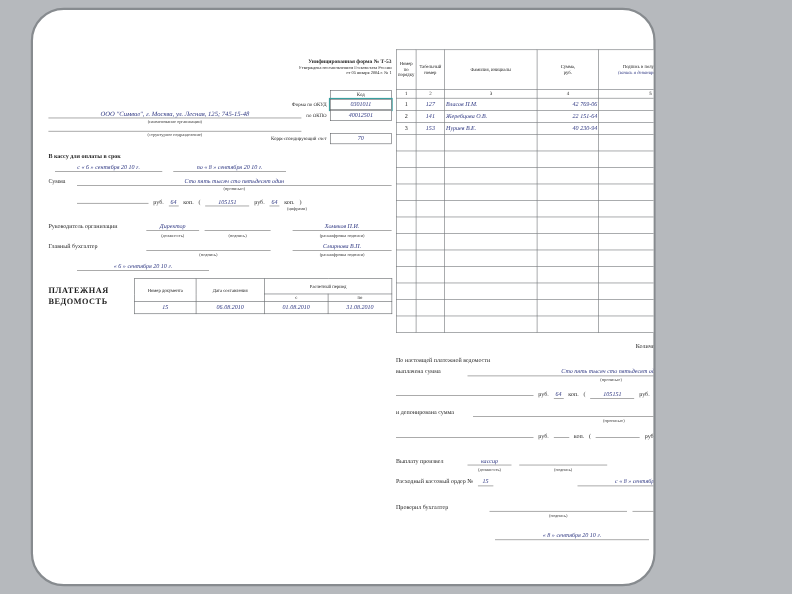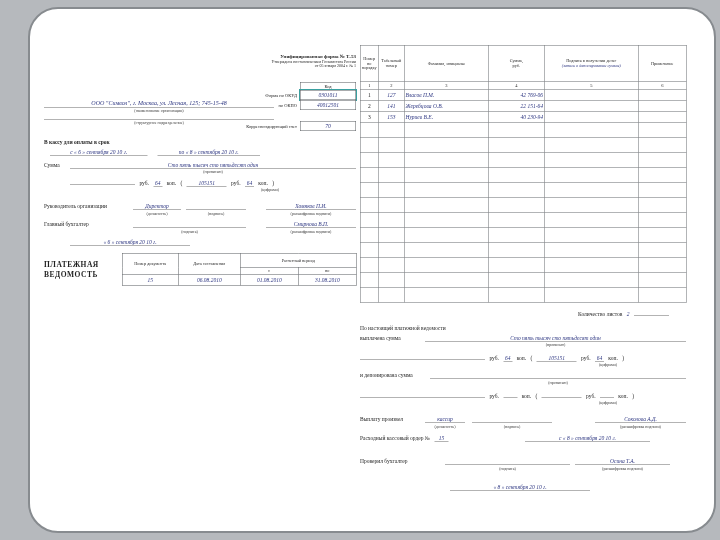--- a/index.html
+++ b/index.html
@@ -1,18 +1,18 @@
 <!DOCTYPE html>
 <html style="--page_bg: #b6b9bd; --paper: #ffffff; --ink: #1f1f1f; --fill_ink: #2c3580; --line: #666666; --okud_highlight: #3aa0a0;"><head>
 <meta charset="utf-8">
 <style>
   *{box-sizing:border-box;margin:0;padding:0}
   html,body{width:720px;height:540px}
   body{position:relative;background:var(--page_bg,#b6b9bd);font-family:"Liberation Serif","DejaVu Serif",serif;color:var(--ink,#1f1f1f);overflow:hidden}
-  .slide{position:absolute;left:28px;top:7px;width:688px;height:526px;background:var(--paper,#fff);border:2px solid #878b8f;border-radius:30px;overflow:hidden}
+  .slide{position:absolute;left:28px;top:7px;width:568px;height:526px;background:var(--paper,#fff);border:2px solid #878b8f;border-radius:30px;overflow:hidden}
   .doc{position:absolute;left:0;top:0;width:1328px;height:1052px;transform:scale(0.5);transform-origin:0 0;font-size:11px;line-height:1.15}
   .abs{position:absolute}
   .b{font-weight:bold}
   .t8{font-size:8px}.t9{font-size:9px}.t10{font-size:10px}.t11{font-size:11px}.t12{font-size:12px}
   .cap{font-size:8px;color:#3c3c3c;text-align:center;line-height:1}
   .fill{color:var(--fill_ink,#2c3580);font-style:italic}.rta{text-align:right}
   .ulc{border-bottom:1px solid var(--line,#666);text-align:center}
   .blr{border-bottom:1px solid var(--line,#666);height:0}
   .bl{display:inline-block;height:10px;border-bottom:1px solid var(--line,#666);vertical-align:baseline}
   .row{white-space:nowrap}

